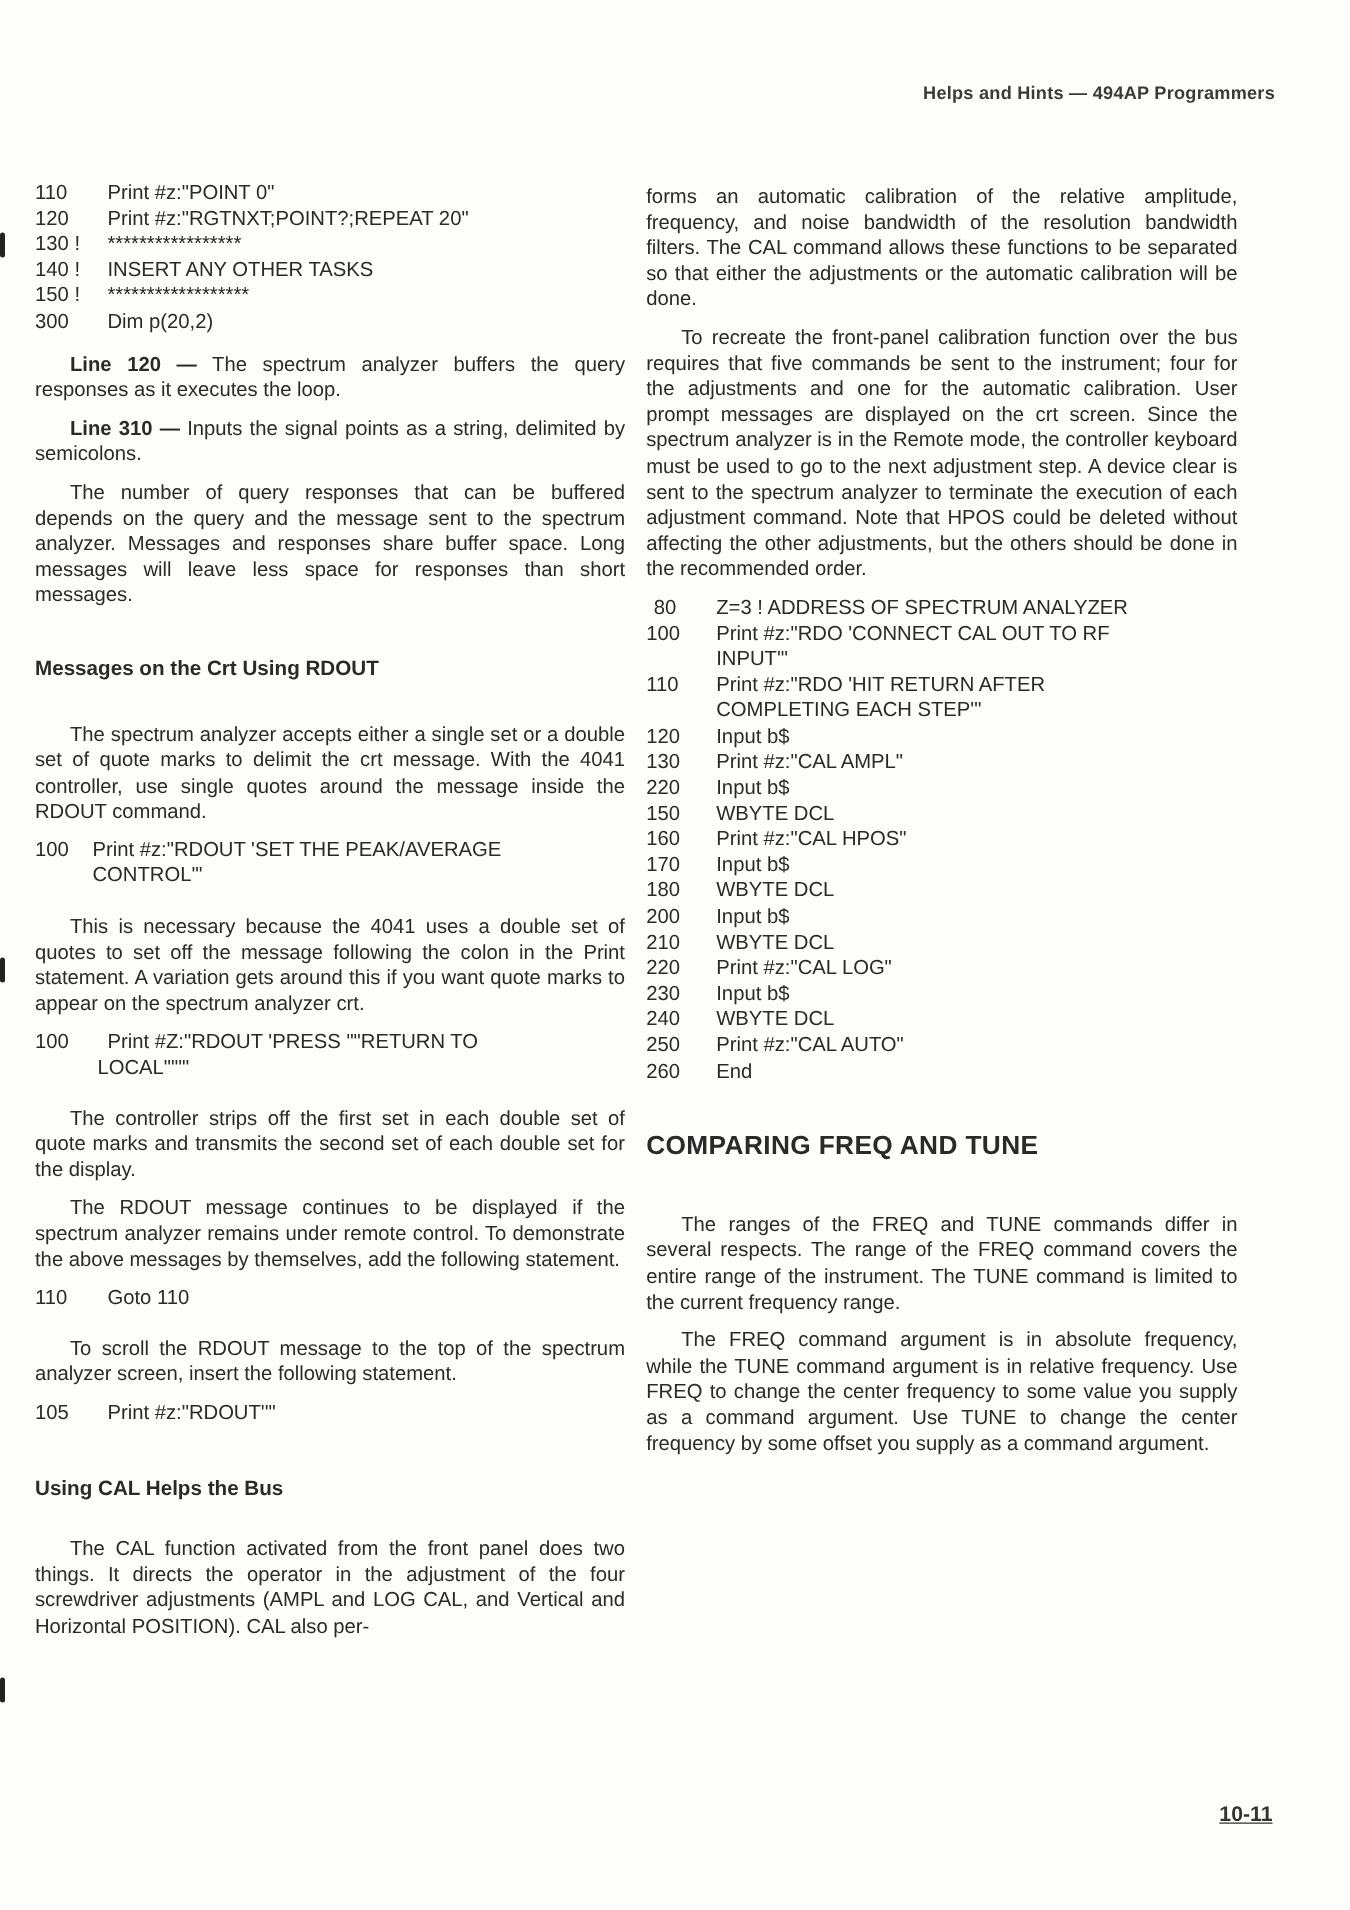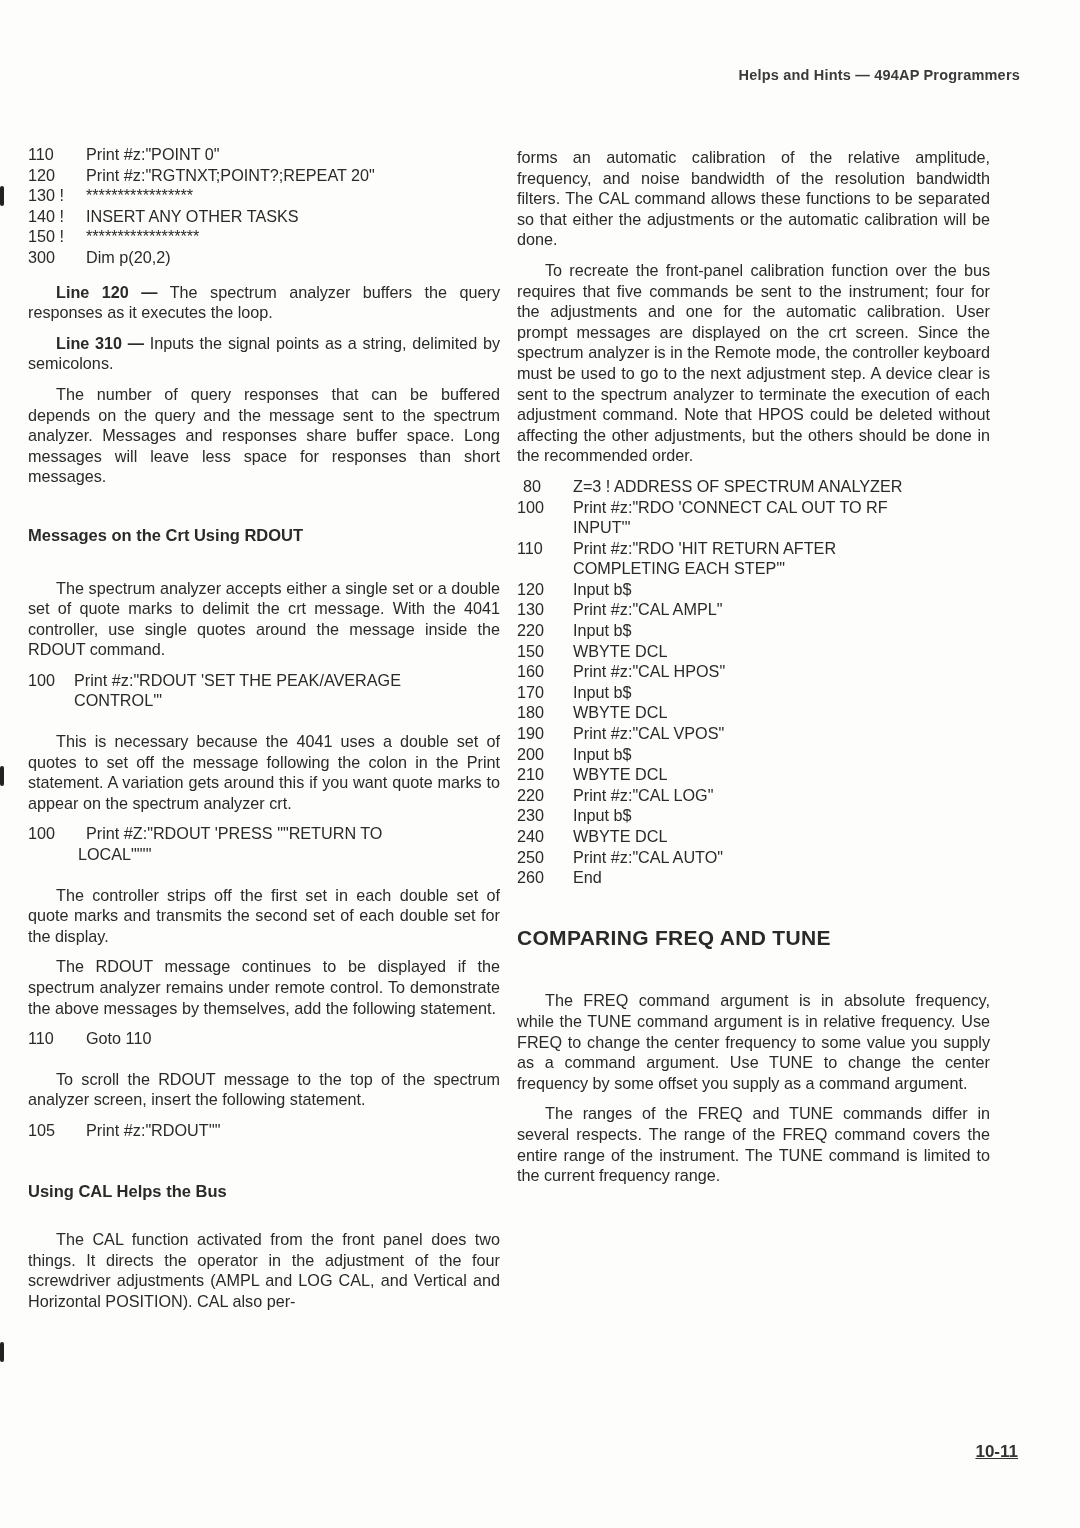--- a/index.html
+++ b/index.html
@@ -101,28 +101,27 @@
       <div class="code-line"><span class="num"></span><span class="txt">INPUT'"</span></div>
       <div class="code-line"><span class="num">110</span><span class="txt">Print #z:"RDO 'HIT RETURN AFTER</span></div>
       <div class="code-line"><span class="num"></span><span class="txt">COMPLETING EACH STEP'"</span></div>
       <div class="code-line"><span class="num">120</span><span class="txt">Input b$</span></div>
       <div class="code-line"><span class="num">130</span><span class="txt">Print #z:"CAL AMPL"</span></div>
       <div class="code-line"><span class="num">220</span><span class="txt">Input b$</span></div>
       <div class="code-line"><span class="num">150</span><span class="txt">WBYTE DCL</span></div>
       <div class="code-line"><span class="num">160</span><span class="txt">Print #z:"CAL HPOS"</span></div>
       <div class="code-line"><span class="num">170</span><span class="txt">Input b$</span></div>
       <div class="code-line"><span class="num">180</span><span class="txt">WBYTE DCL</span></div>
-      <div class="code-line"><span class="num">190</span><span class="txt">Print #z:"CAL VPOS"</span></div>
       <div class="code-line"><span class="num">200</span><span class="txt">Input b$</span></div>
       <div class="code-line"><span class="num">210</span><span class="txt">WBYTE DCL</span></div>
       <div class="code-line"><span class="num">220</span><span class="txt">Print #z:"CAL LOG"</span></div>
       <div class="code-line"><span class="num">230</span><span class="txt">Input b$</span></div>
       <div class="code-line"><span class="num">240</span><span class="txt">WBYTE DCL</span></div>
       <div class="code-line"><span class="num">250</span><span class="txt">Print #z:"CAL AUTO"</span></div>
       <div class="code-line"><span class="num">260</span><span class="txt">End</span></div>
     </div>
 
   <h2 style="margin-top:40px;margin-bottom:42px;">COMPARING FREQ AND TUNE</h2>
+  <p class="indent">The ranges of the FREQ and TUNE commands differ in several respects. The range of the FREQ command covers the entire range of the instrument. The TUNE command is limited to the current frequency range.</p>
   <p class="indent">The FREQ command argument is in absolute frequency, while the TUNE command argument is in relative frequency. Use FREQ to change the center frequency to some value you supply as a command argument. Use TUNE to change the center frequency by some offset you supply as a command argument.</p>
-  <p class="indent">The ranges of the FREQ and TUNE commands differ in several respects. The range of the FREQ command covers the entire range of the instrument. The TUNE command is limited to the current frequency range.</p>
 </div>
 
 <div class="pagenum">10-11</div>
 
 </body></html>

